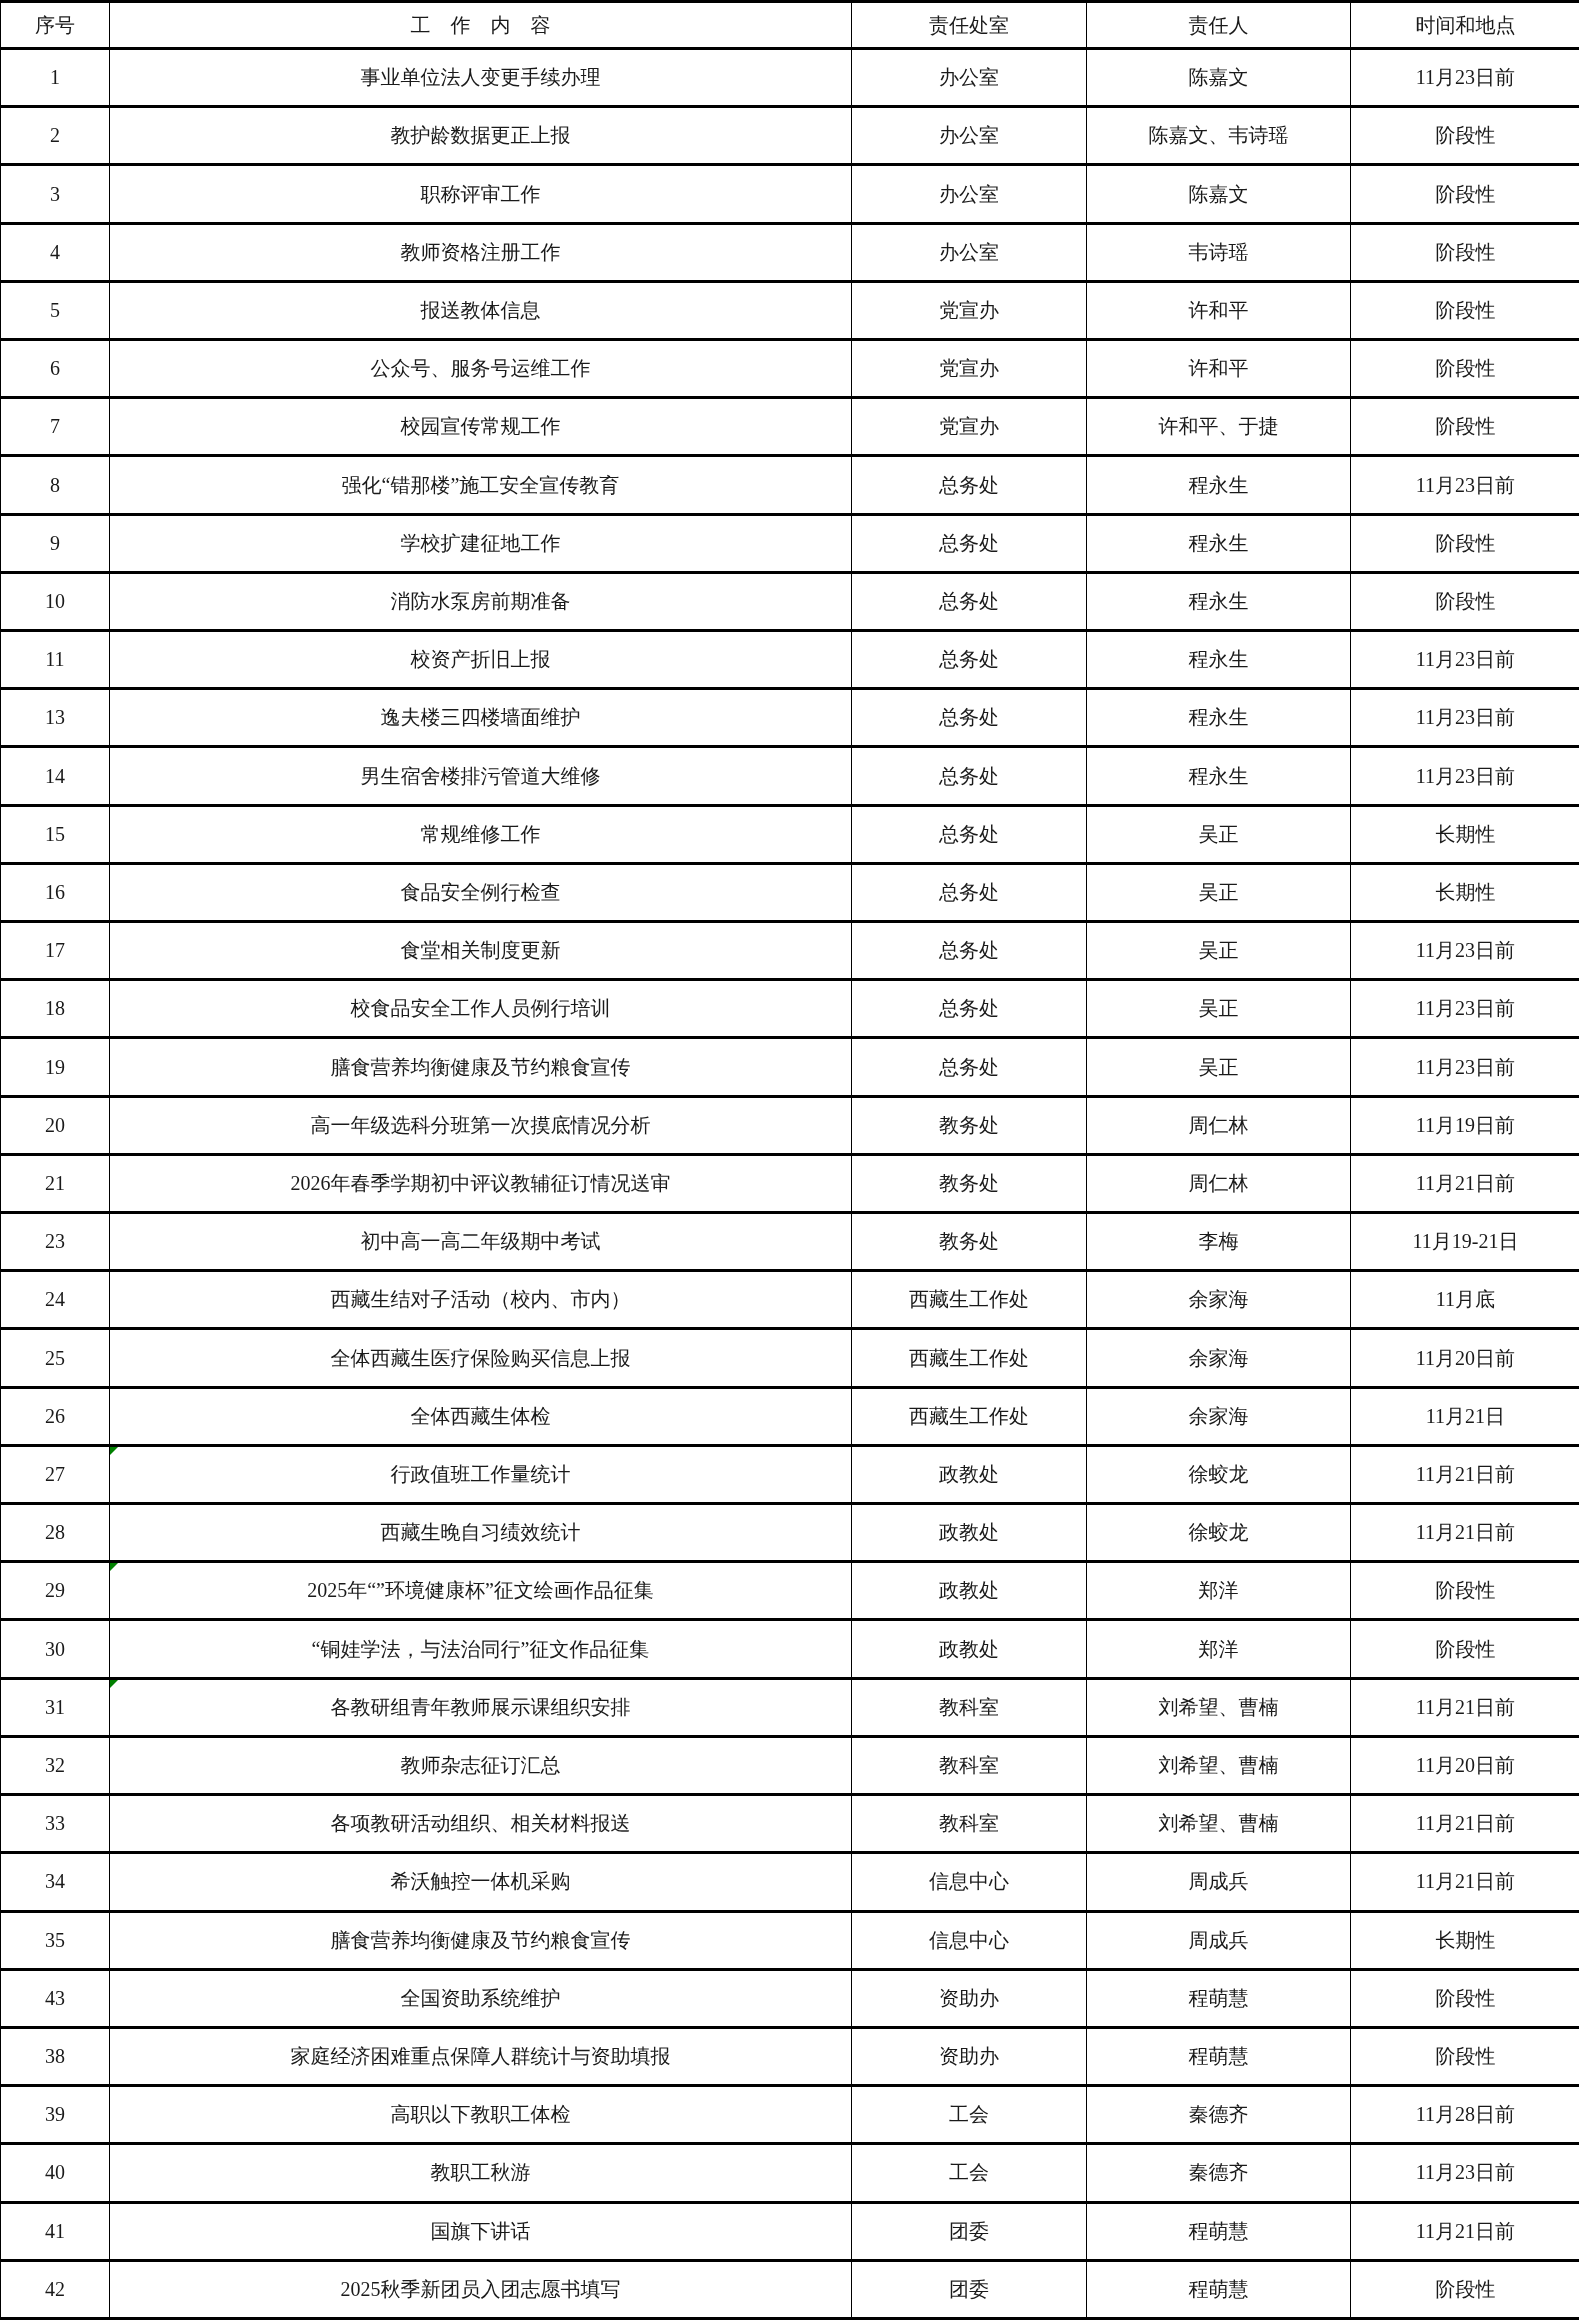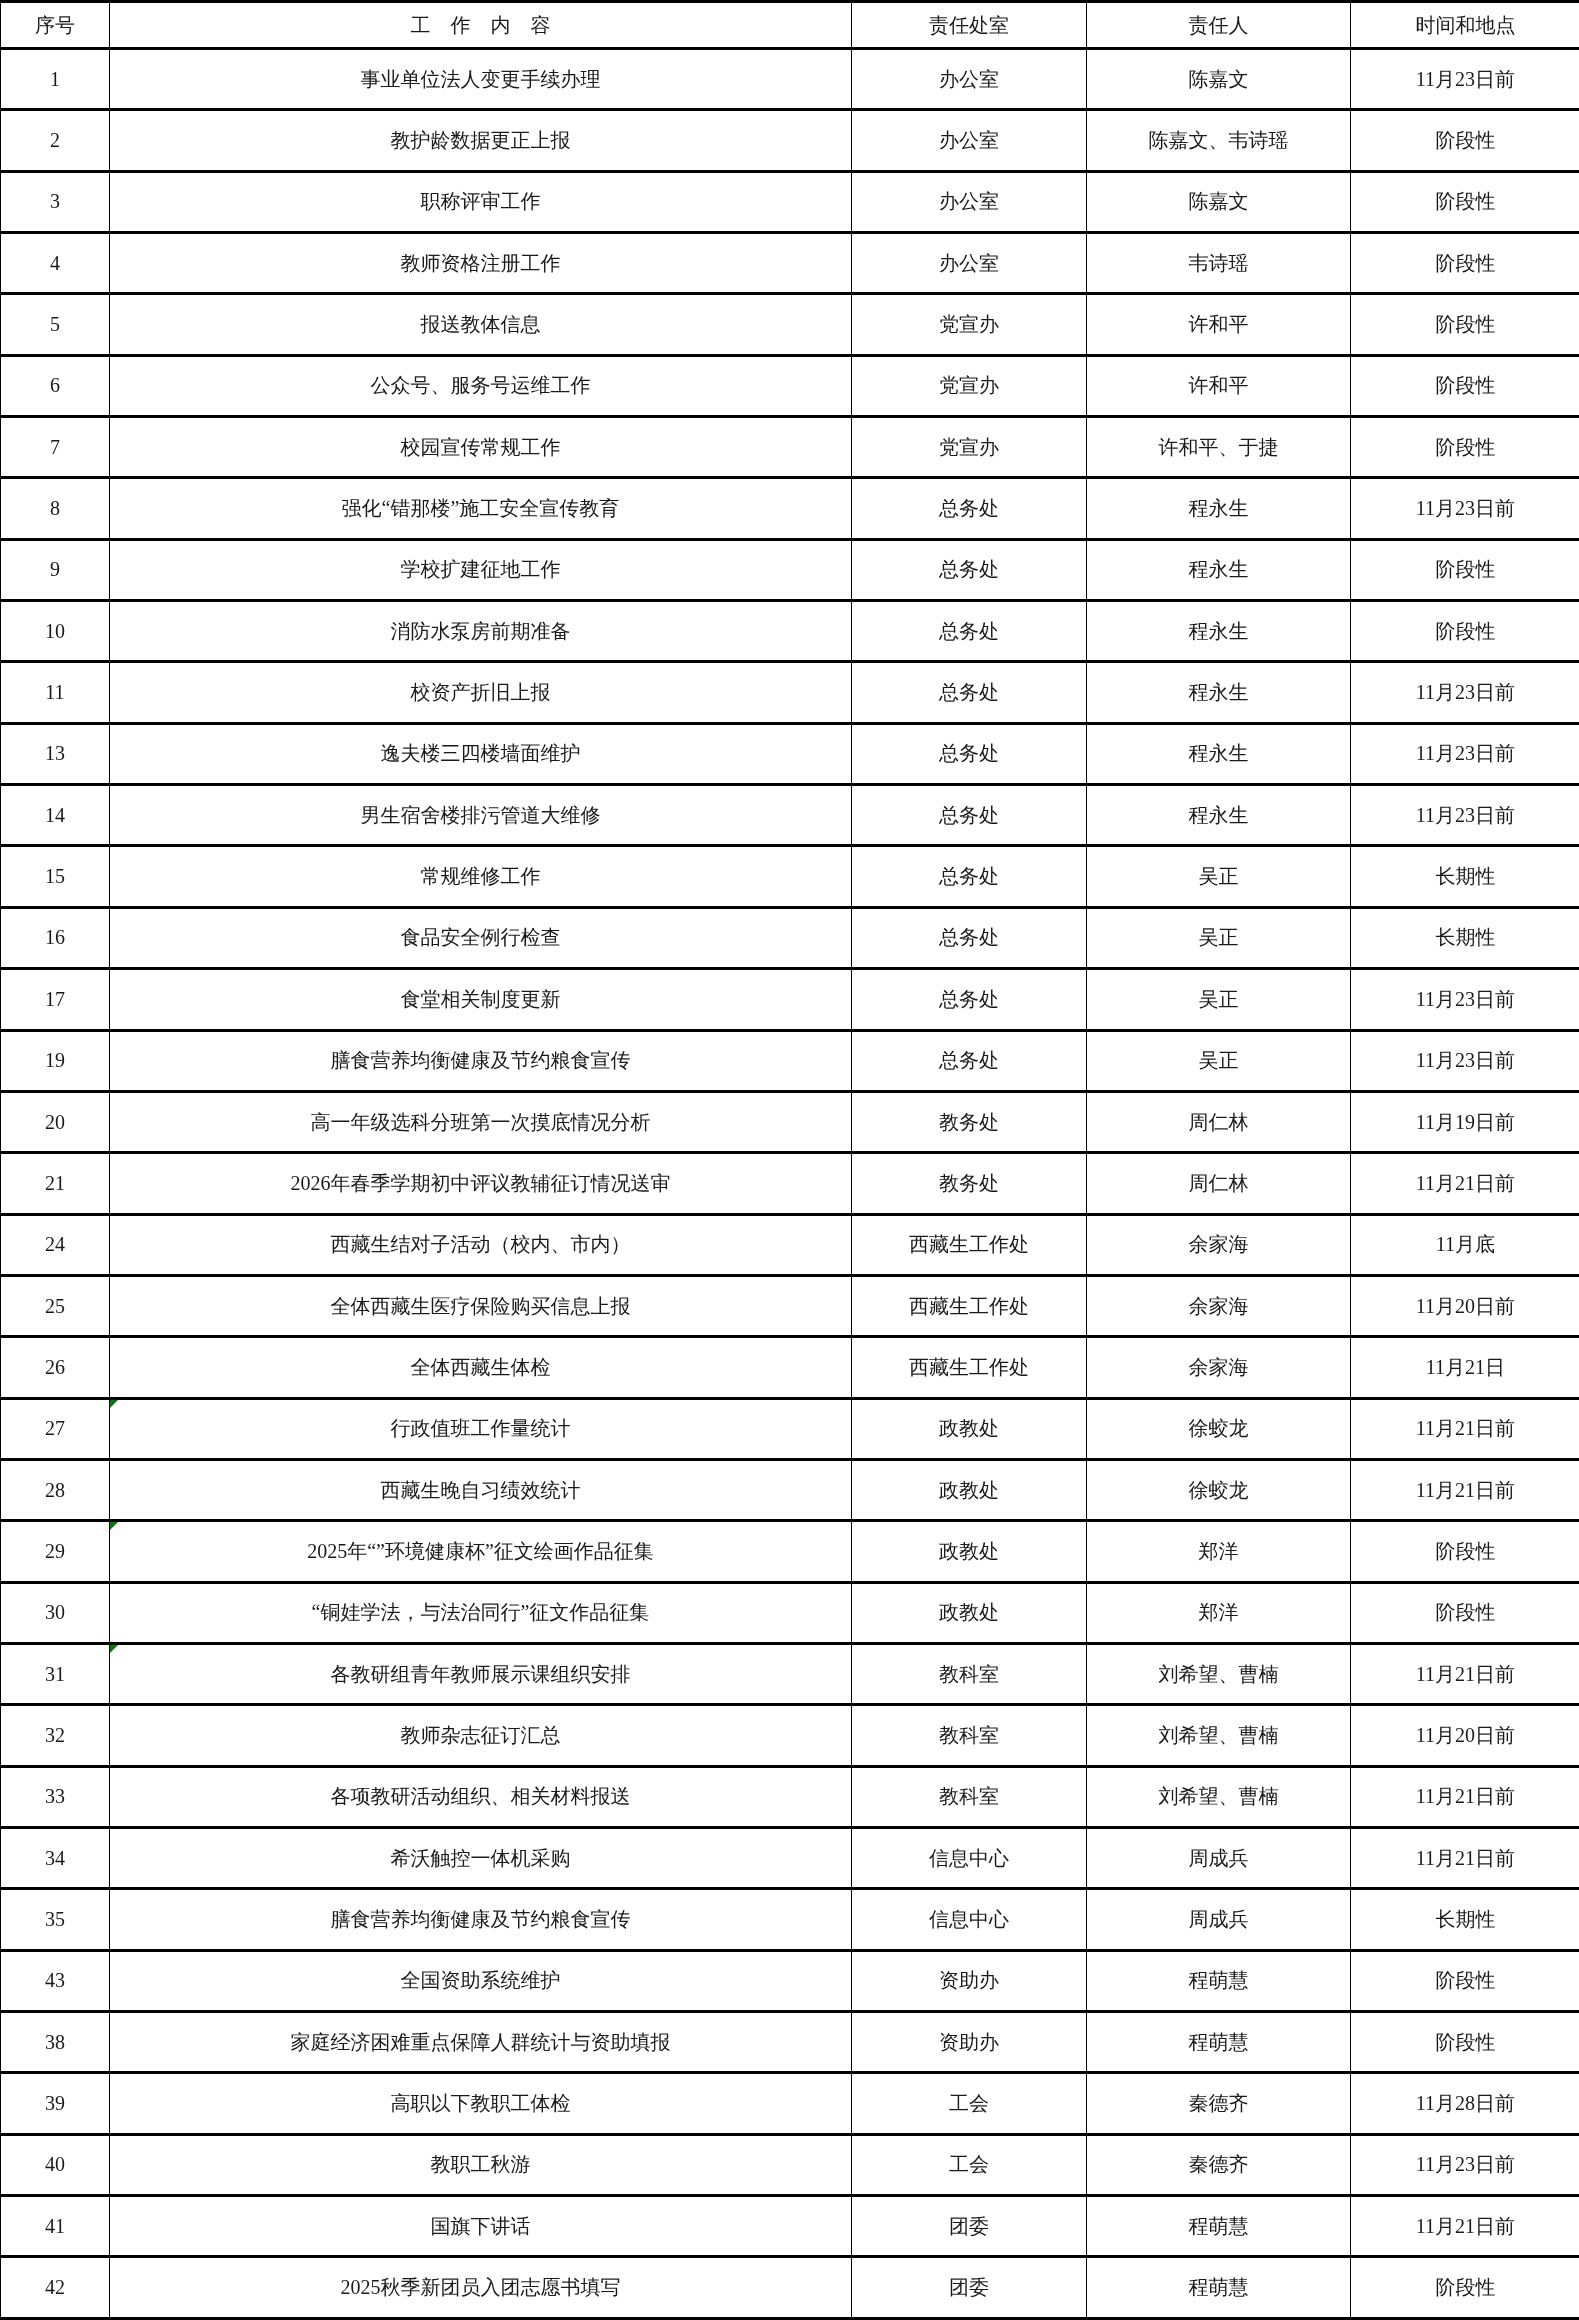--- a/index.html
+++ b/index.html
@@ -189,20 +189,27 @@
   </tr>
 
   <tr>
     <td>17</td>
     <td>食堂相关制度更新</td>
     <td>总务处</td>
     <td>吴正</td>
     <td>11月23日前</td>
   </tr>
 
+  <tr>
+    <td>18</td>
+    <td>校食品安全工作人员例行培训</td>
+    <td>总务处</td>
+    <td>吴正</td>
+    <td>11月23日前</td>
+  </tr>
 
   <tr>
     <td>19</td>
     <td>膳食营养均衡健康及节约粮食宣传</td>
     <td>总务处</td>
     <td>吴正</td>
     <td>11月23日前</td>
   </tr>
 
   <tr>
@@ -215,20 +222,27 @@
 
   <tr>
     <td>21</td>
     <td>2026年春季学期初中评议教辅征订情况送审</td>
     <td>教务处</td>
     <td>周仁林</td>
     <td>11月21日前</td>
   </tr>
 
 
+  <tr>
+    <td>23</td>
+    <td>初中高一高二年级期中考试</td>
+    <td>教务处</td>
+    <td>李梅</td>
+    <td>11月19-21日</td>
+  </tr>
 
   <tr>
     <td>24</td>
     <td>西藏生结对子活动（校内、市内）</td>
     <td>西藏生工作处</td>
     <td>余家海</td>
     <td>11月底</td>
   </tr>
 
   <tr>

